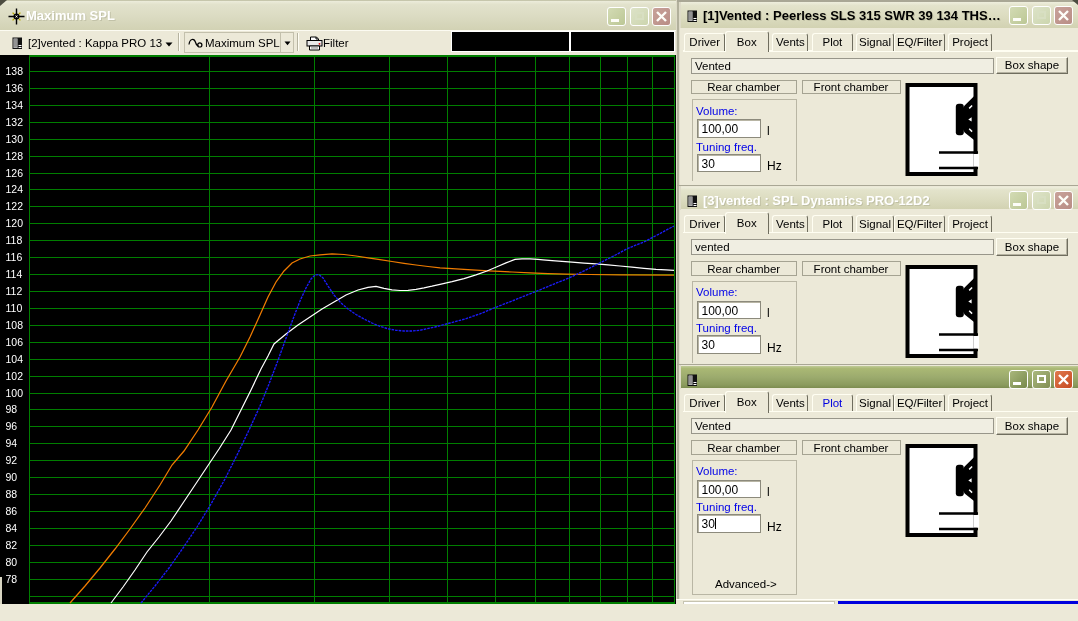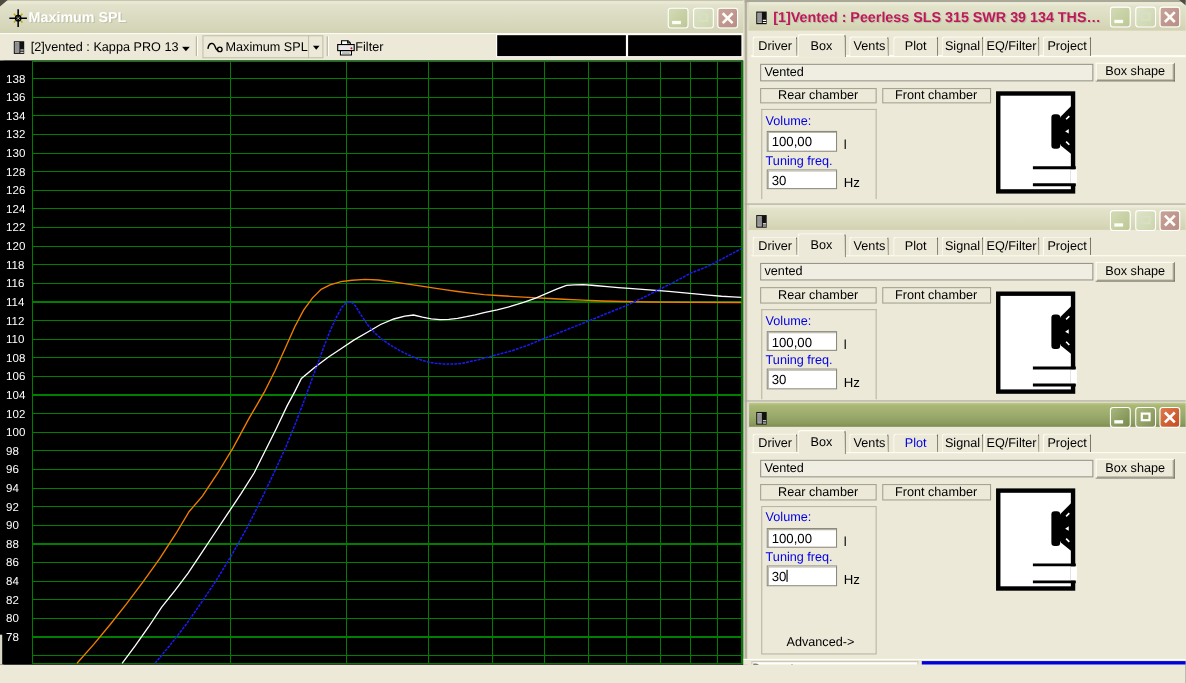--- a/index.html
+++ b/index.html
@@ -110,21 +110,21 @@
     <div style="position:absolute;left:676px;top:0;width:4.5px;height:621px;background:#dedbc8"></div>
     <div style="position:absolute;left:677.3px;top:0;width:1.5px;height:621px;background:#b2b09c"></div>
     <div style="position:absolute;left:677px;top:0px;width:401px;height:1.5px;background:#a9a795"></div>
     <div style="position:absolute;left:681px;top:2px;width:397px;height:26px;background:linear-gradient(#eeeedd 0%,#e3e3cb 14%,#dcdcc0 55%,#d2d2b2 100%)"></div>
     <svg width="12" height="13" style="position:absolute;left:687px;top:10px">
       <rect x="0.5" y="0.5" width="9.5" height="11.5" fill="#111111"></rect>
       <path d="M1.5,1.5h4v9.5h-4z" fill="#dcdcdc"></path>
       <path d="M2,2v9M3,1.5v9.5M4,2v9M5,1.5v9.5M1.5,2.5h4M1.5,3.5h4M1.5,4.5h4M1.5,5.5h4M1.5,6.5h4M1.5,7.5h4M1.5,8.5h4M1.5,9.5h4" stroke="#777" stroke-width="0.5"></path>
       <path d="M6.5,8.5h3M6.5,10.5h3" stroke="#fff" stroke-width="1"></path>
     </svg>
-    <div style="position:absolute;left:703px;top:8px;width:300px;font:bold 13px 'Liberation Sans',sans-serif;color:#be185d;text-shadow:1px 1px 0 #c0c0a4;white-space:nowrap;overflow:hidden">[1]Vented : Peerless SLS 315 SWR 39 134 THS…</div>
+    <div style="position:absolute;left:703px;top:8px;width:300px;font:bold 13px 'Liberation Sans',sans-serif;color:#000000;text-shadow:1px 1px 0 #c0c0a4;white-space:nowrap;overflow:hidden">[1]Vented : Peerless SLS 315 SWR 39 134 THS…</div>
     <div style="position:absolute;width:19px;height:19px;border:1px solid #fff;border-radius:3px;box-sizing:border-box;left:1008.5px;top:6px;background:linear-gradient(135deg,#d3dbb4,#bcc795)">
       <div style="position:absolute;left:3px;bottom:3px;width:8px;height:3px;background:#fdfdf8"></div>
     </div>
     <div style="position:absolute;width:19px;height:19px;border:1px solid #fff;border-radius:3px;box-sizing:border-box;left:1031.5px;top:6px;background:linear-gradient(135deg,#dde3c8,#ccd5ae)">
       <div style="position:absolute;left:4px;top:4px;width:9px;height:8px;border:2px solid #d8dfc2"></div>
     </div>
     <div style="position:absolute;width:19px;height:19px;border:1px solid #fff;border-radius:3px;box-sizing:border-box;left:1054.0px;top:6px;background:linear-gradient(135deg,#c8a29a,#b98d85)">
       <svg width="17" height="17" style="position:absolute;left:0;top:0">
         <path d="M4,4l9,9M13,4l-9,9" stroke="#fdfdf8" stroke-width="2.4"></path>
       </svg>
@@ -159,20 +159,21 @@
       <rect x="68.4" y="72" width="6.2" height="12.6" fill="#ffffff"></rect>
     </svg>
     <div style="position:absolute;left:677px;top:184.8px;width:401px;height:1.5px;background:#a9a795"></div>
     <div style="position:absolute;left:681px;top:186.8px;width:397px;height:22.7px;background:linear-gradient(#eeeedd 0%,#e3e3cb 14%,#dcdcc0 55%,#d2d2b2 100%)"></div>
     <svg width="12" height="13" style="position:absolute;left:687px;top:194.8px">
       <rect x="0.5" y="0.5" width="9.5" height="11.5" fill="#111111"></rect>
       <path d="M1.5,1.5h4v9.5h-4z" fill="#dcdcdc"></path>
       <path d="M2,2v9M3,1.5v9.5M4,2v9M5,1.5v9.5M1.5,2.5h4M1.5,3.5h4M1.5,4.5h4M1.5,5.5h4M1.5,6.5h4M1.5,7.5h4M1.5,8.5h4M1.5,9.5h4" stroke="#777" stroke-width="0.5"></path>
       <path d="M6.5,8.5h3M6.5,10.5h3" stroke="#fff" stroke-width="1"></path>
     </svg>
+    <div style="position:absolute;left:703px;top:192.8px;width:300px;font:bold 13px 'Liberation Sans',sans-serif;color:#fff;text-shadow:1px 1px 0 #c0c0a4;white-space:nowrap;overflow:hidden">[3]vented : SPL Dynamics PRO-12D2</div>
     <div style="position:absolute;width:19px;height:19px;border:1px solid #fff;border-radius:3px;box-sizing:border-box;left:1008.5px;top:190.8px;background:linear-gradient(135deg,#d3dbb4,#bcc795)">
       <div style="position:absolute;left:3px;bottom:3px;width:8px;height:3px;background:#fdfdf8"></div>
     </div>
     <div style="position:absolute;width:19px;height:19px;border:1px solid #fff;border-radius:3px;box-sizing:border-box;left:1031.5px;top:190.8px;background:linear-gradient(135deg,#dde3c8,#ccd5ae)">
       <div style="position:absolute;left:4px;top:4px;width:9px;height:8px;border:2px solid #d8dfc2"></div>
     </div>
     <div style="position:absolute;width:19px;height:19px;border:1px solid #fff;border-radius:3px;box-sizing:border-box;left:1054.0px;top:190.8px;background:linear-gradient(135deg,#c8a29a,#b98d85)">
       <svg width="17" height="17" style="position:absolute;left:0;top:0">
         <path d="M4,4l9,9M13,4l-9,9" stroke="#fdfdf8" stroke-width="2.4"></path>
       </svg>

